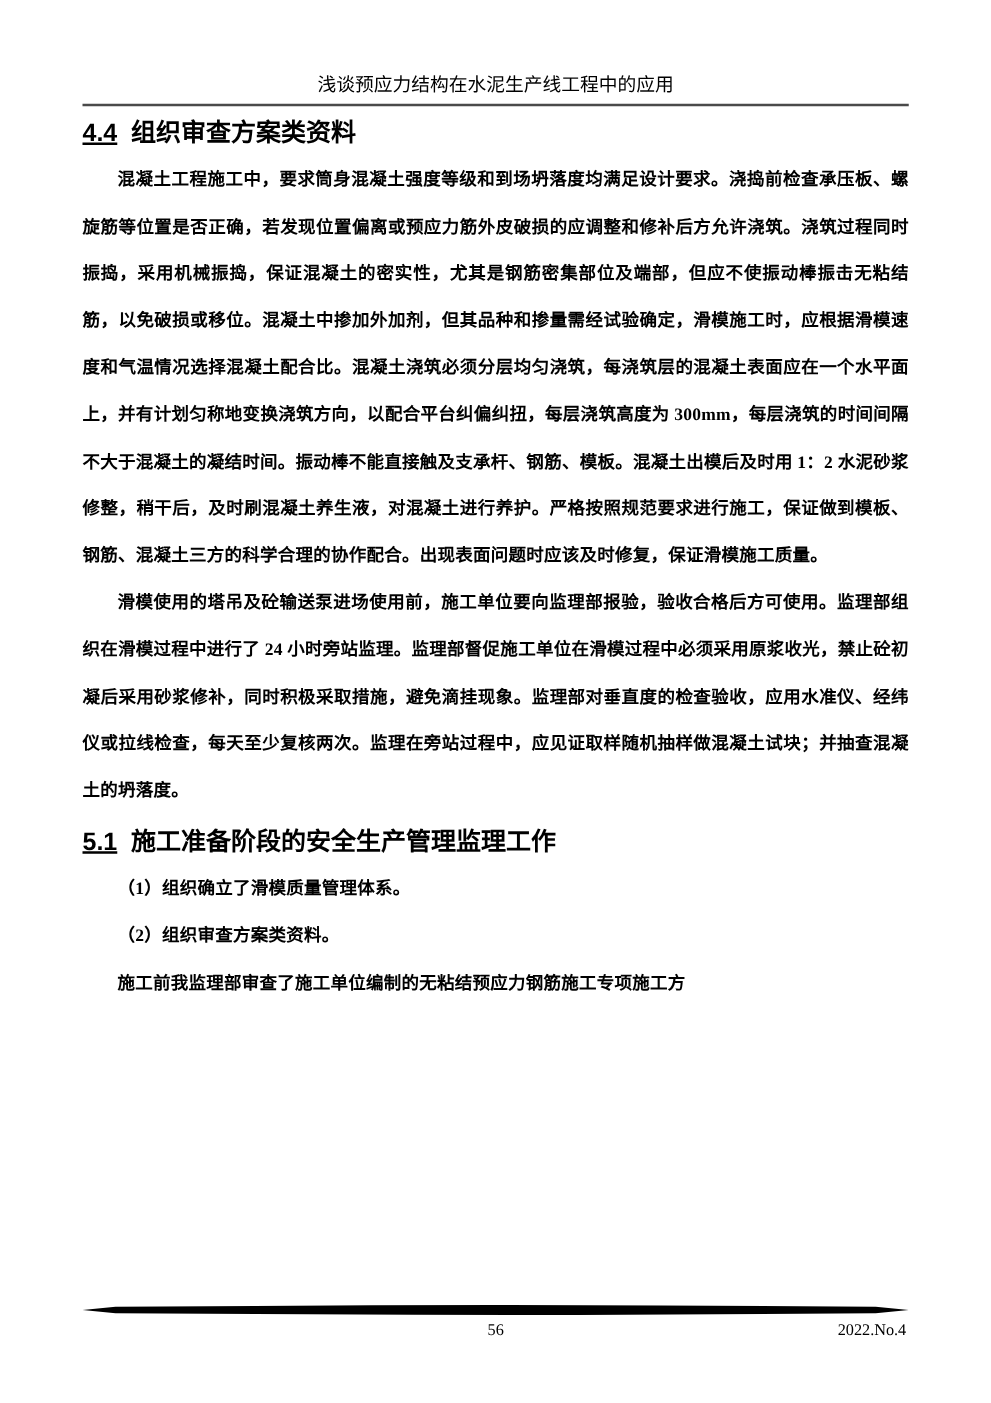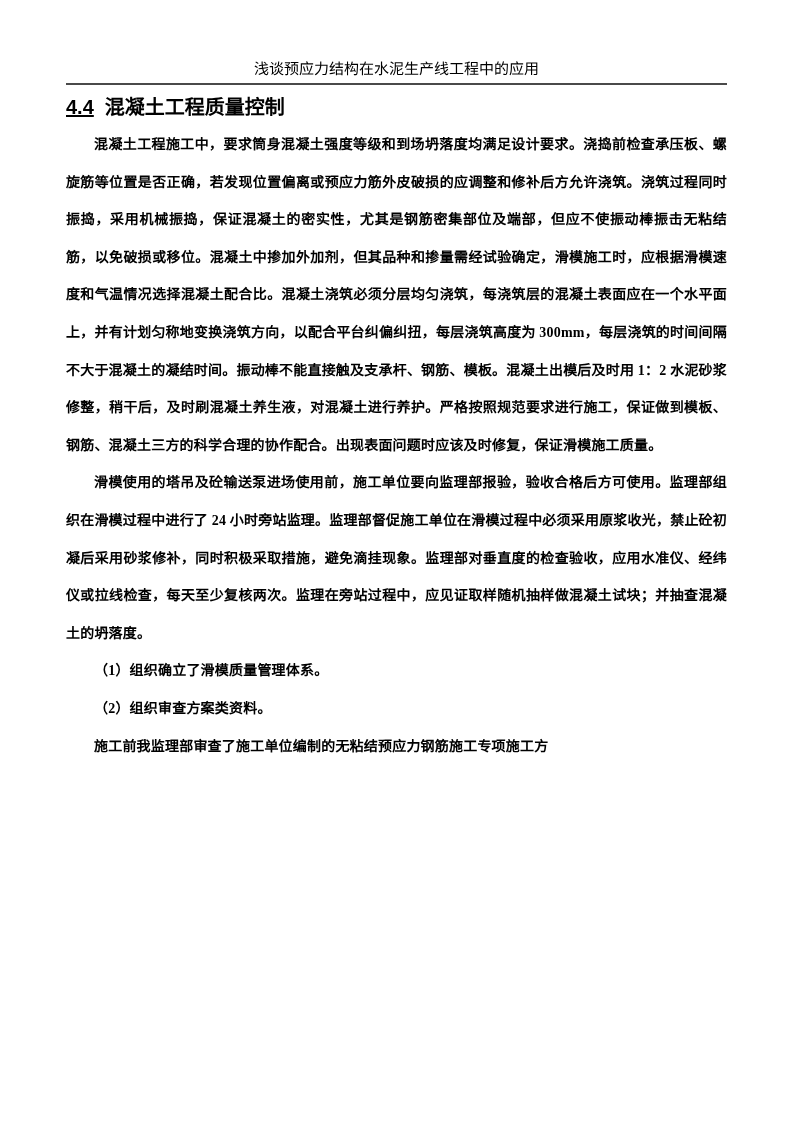--- a/index.html
+++ b/index.html
@@ -78,31 +78,41 @@
 </style>
 </head>
 <body>
 
 <div class="page">
   <div class="content">
 
     <div class="running-header">浅谈预应力结构在水泥生产线工程中的应用</div>
 
     <h2 class="h-sub">
-      <span class="num">4.4</span><span>混凝土工程质量控制</span>
+      <span class="num">4.4</span><span>组织审查方案类资料</span>
     </h2>
 
     <p class="body-text">混凝土工程施工中，要求筒身混凝土强度等级和到场坍落度均满足设计要求。浇捣前检查承压板、螺旋筋等位置是否正确，若发现位置偏离或预应力筋外皮破损的应调整和修补后方允许浇筑。浇筑过程同时振捣，采用机械振捣，保证混凝土的密实性，尤其是钢筋密集部位及端部，但应不使振动棒振击无粘结筋，以免破损或移位。混凝土中掺加外加剂，但其品种和掺量需经试验确定，滑模施工时，应根据滑模速度和气温情况选择混凝土配合比。混凝土浇筑必须分层均匀浇筑，每浇筑层的混凝土表面应在一个水平面上，并有计划匀称地变换浇筑方向，以配合平台纠偏纠扭，每层浇筑高度为 300mm，每层浇筑的时间间隔不大于混凝土的凝结时间。振动棒不能直接触及支承杆、钢筋、模板。混凝土出模后及时用 1：2 水泥砂浆修整，稍干后，及时刷混凝土养生液，对混凝土进行养护。严格按照规范要求进行施工，保证做到模板、钢筋、混凝土三方的科学合理的协作配合。出现表面问题时应该及时修复，保证滑模施工质量。</p>
 
     <p class="body-text">滑模使用的塔吊及砼输送泵进场使用前，施工单位要向监理部报验，验收合格后方可使用。监理部组织在滑模过程中进行了 24 小时旁站监理。监理部督促施工单位在滑模过程中必须采用原浆收光，禁止砼初凝后采用砂浆修补，同时积极采取措施，避免滴挂现象。监理部对垂直度的检查验收，应用水准仪、经纬仪或拉线检查，每天至少复核两次。监理在旁站过程中，应见证取样随机抽样做混凝土试块；并抽查混凝土的坍落度。</p>
 
 
+    <h2 class="h-sub">
+      <span class="num">5.1</span><span>施工准备阶段的安全生产管理监理工作</span>
+    </h2>
 
     <p class="body-text">（1）组织确立了滑模质量管理体系。</p>
 
 
     <p class="body-text">（2）组织审查方案类资料。</p>
 
     <p class="body-text">施工前我监理部审查了施工单位编制的无粘结预应力钢筋施工专项施工方</p>
 
   </div>
 
+  <div class="footer">
+    <div class="footer-rule"></div>
+    <div class="footer-row">
+      <span class="footer-page">56</span>
+      <span class="footer-issue">2022.No.4</span>
+    </div>
+  </div>
 </div>
 
 </body></html>

